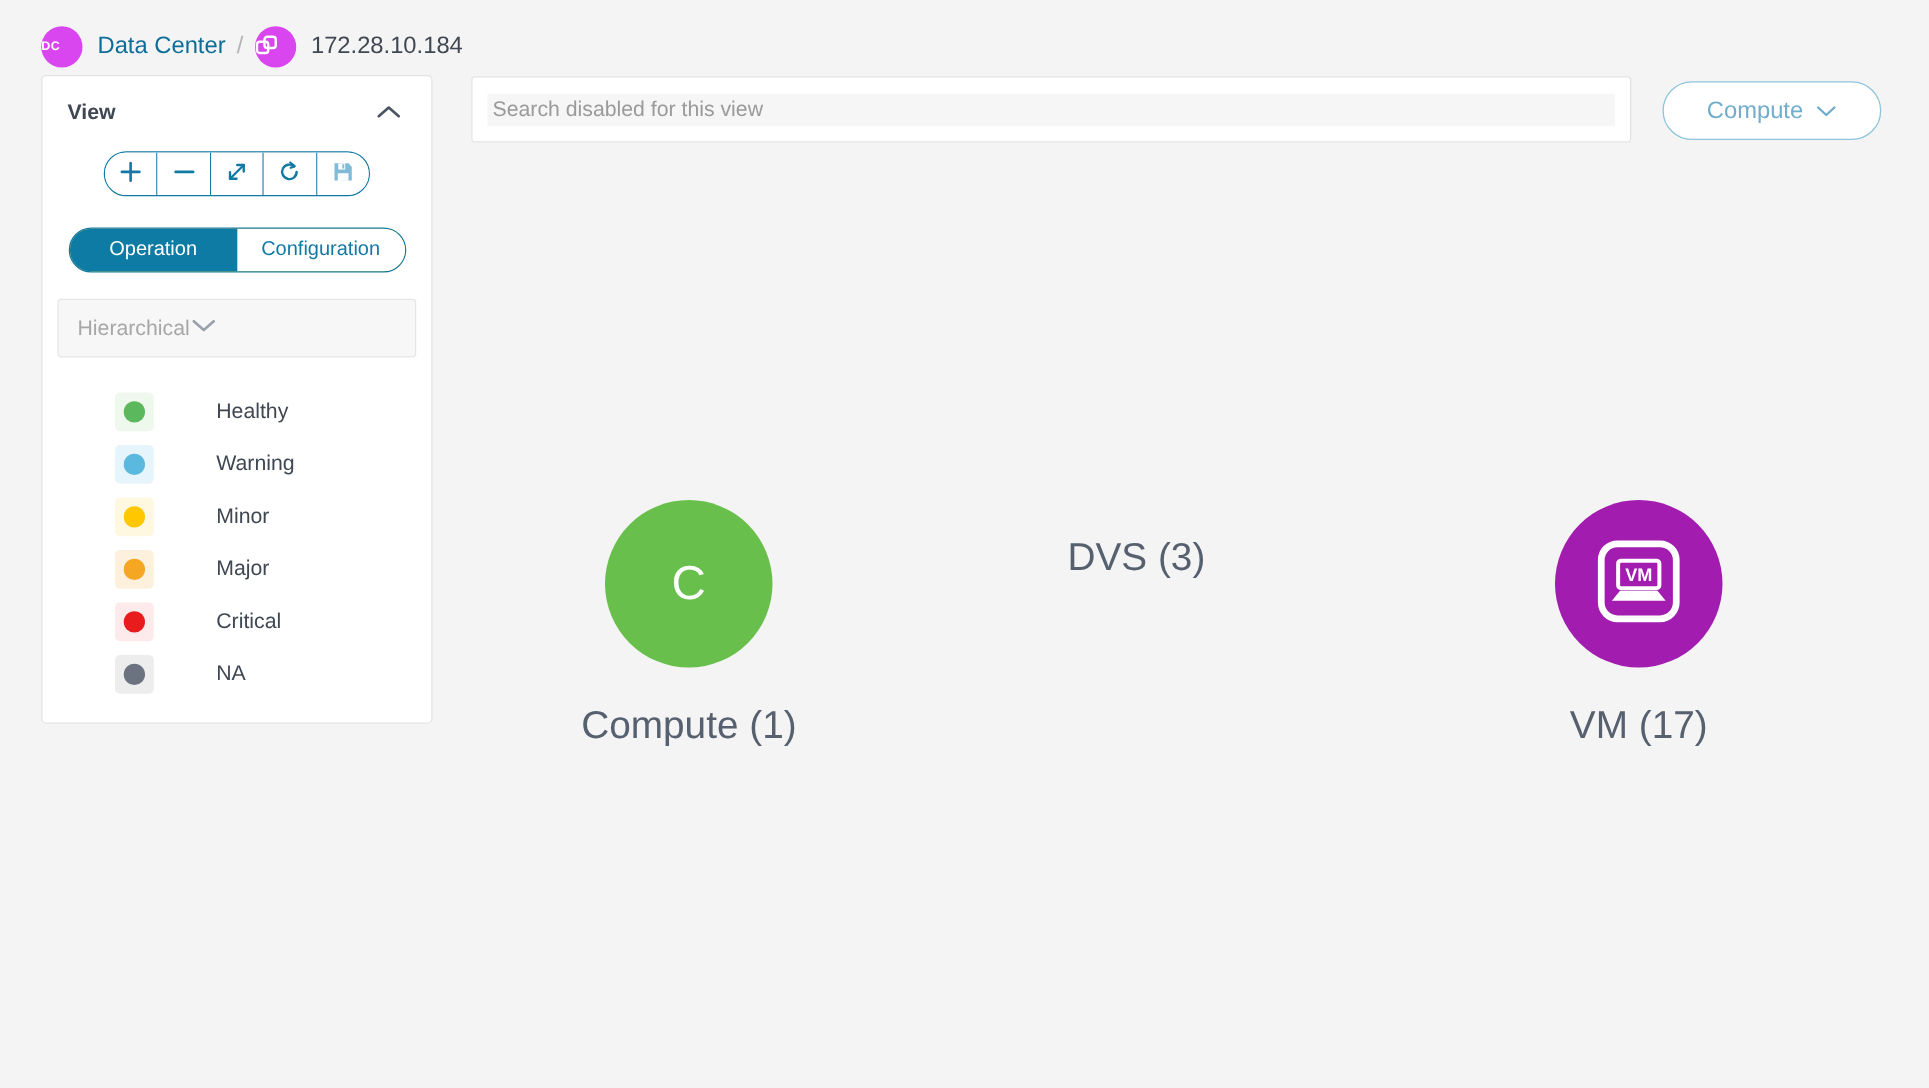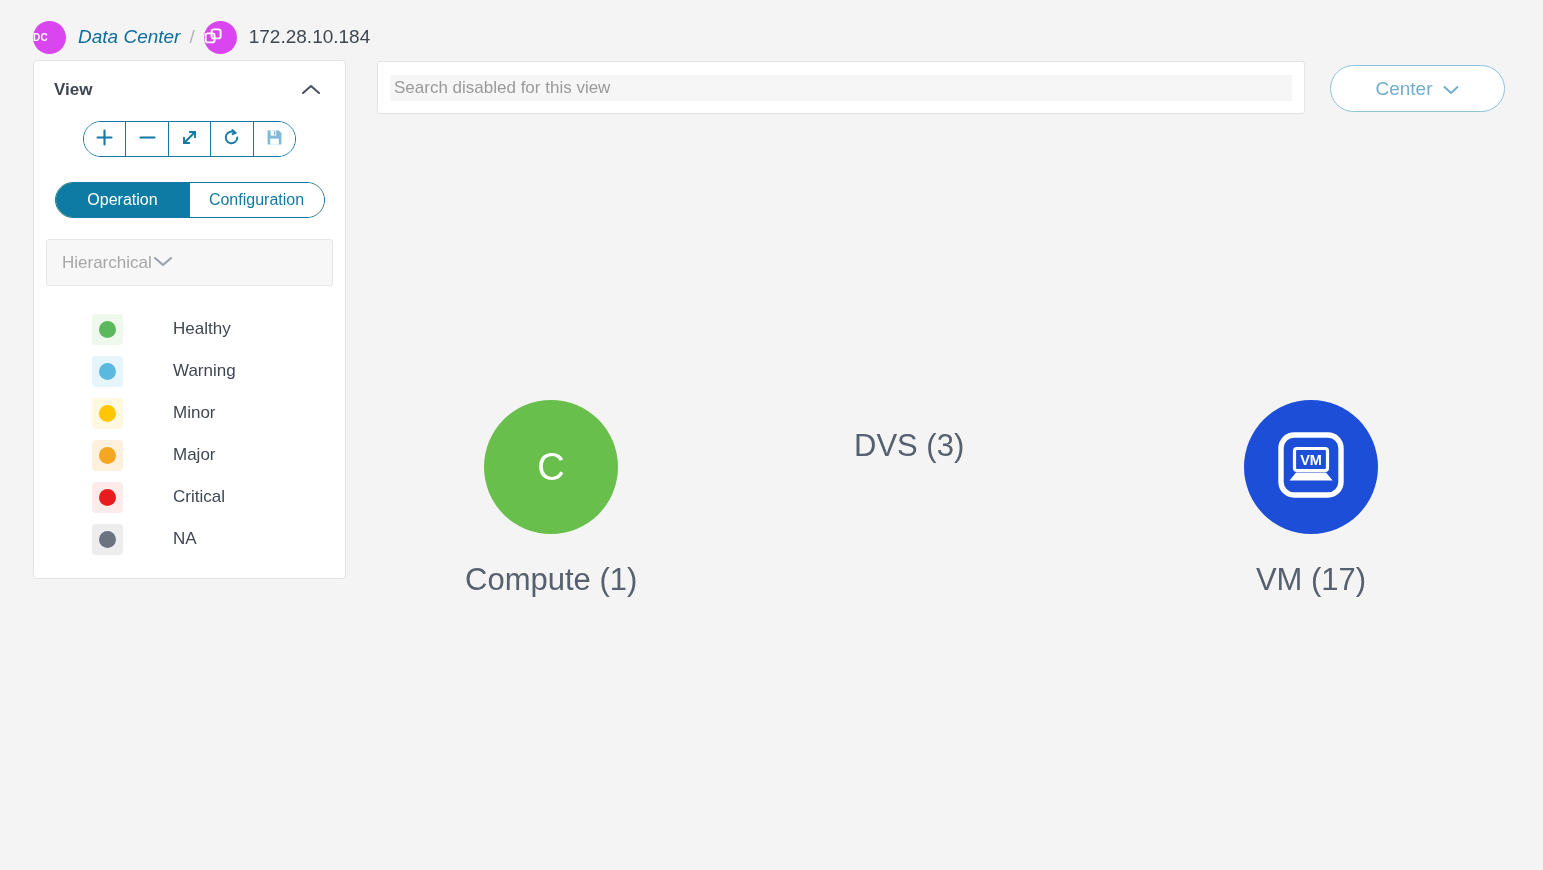--- a/index.html
+++ b/index.html
@@ -33,21 +33,20 @@
     color: #ffffff;
     font-weight: 600;
     letter-spacing: 0.3px;
   }
   .crumb-link {
     font-size: 19px;
     color: #0d6e9a;
     margin-left: 12px;
     text-decoration: none;
     white-space: nowrap;
-    font-style: italic;
   }
   .crumb-sep {
     font-size: 19px;
     color: #b4b4b4;
     margin: 0 9px;
   }
   .crumb-current {
     font-size: 19px;
     color: #3f4752;
     margin-left: 12px;
@@ -388,40 +387,40 @@
       </div>
     </div>
 
 </div>
 
 <div class="searchbar">
   <input class="search-inner" type="text" disabled="" placeholder="Search disabled for this view" style="">
 </div>
 
 <button class="actions-btn">
-  <span>Center</span>
+  <span>Compute</span>
   <span>
     <svg width="18" height="11" viewBox="0 0 18 11" aria-hidden="true">
       <polyline points="2.5,3 9,9 15.5,3" fill="none" stroke="#71adcc" stroke-width="1.9" stroke-linecap="round" stroke-linejoin="round"></polyline>
     </svg>
   </span>
 </button>
 
 <div class="canvas" id="canvas-container">
     <div class="node" style="left: 105px; top: 270px;">
       <div class="node-circle" style="background: rgb(104, 191, 75);">
         <span class="node-initials">C</span>
       </div>
       <div class="node-label">Compute (1)</div>
     </div>
     <div class="node" style="left: 494px; top: 270px;">
       <div class="node-label">DVS (3)</div>
     </div>
     <div class="node" style="left: 884px; top: 270px;">
-      <div class="node-circle" style="background: #1d4ed8;">
+      <div class="node-circle" style="background: #a21caf;">
         <span><svg width="78" height="78" viewBox="0 0 78 78" aria-hidden="true">
             <rect x="9" y="9" width="60" height="60" rx="13" fill="none" stroke="#ffffff" stroke-width="5.4"></rect>
             <rect x="22.5" y="22.5" width="33" height="22" rx="2.4" fill="none" stroke="#ffffff" stroke-width="3.2"></rect>
             <path d="M17.5 54.5 L24 46.5 L54 46.5 L60.5 54.5 Z" fill="#ffffff"></path>
             <text x="39" y="39" text-anchor="middle" font-family="Liberation Sans, sans-serif" font-size="14.5" font-weight="700" fill="#ffffff">VM</text>
           </svg></span>
       </div>
       <div class="node-label">VM (17)</div>
     </div>
   </div>

